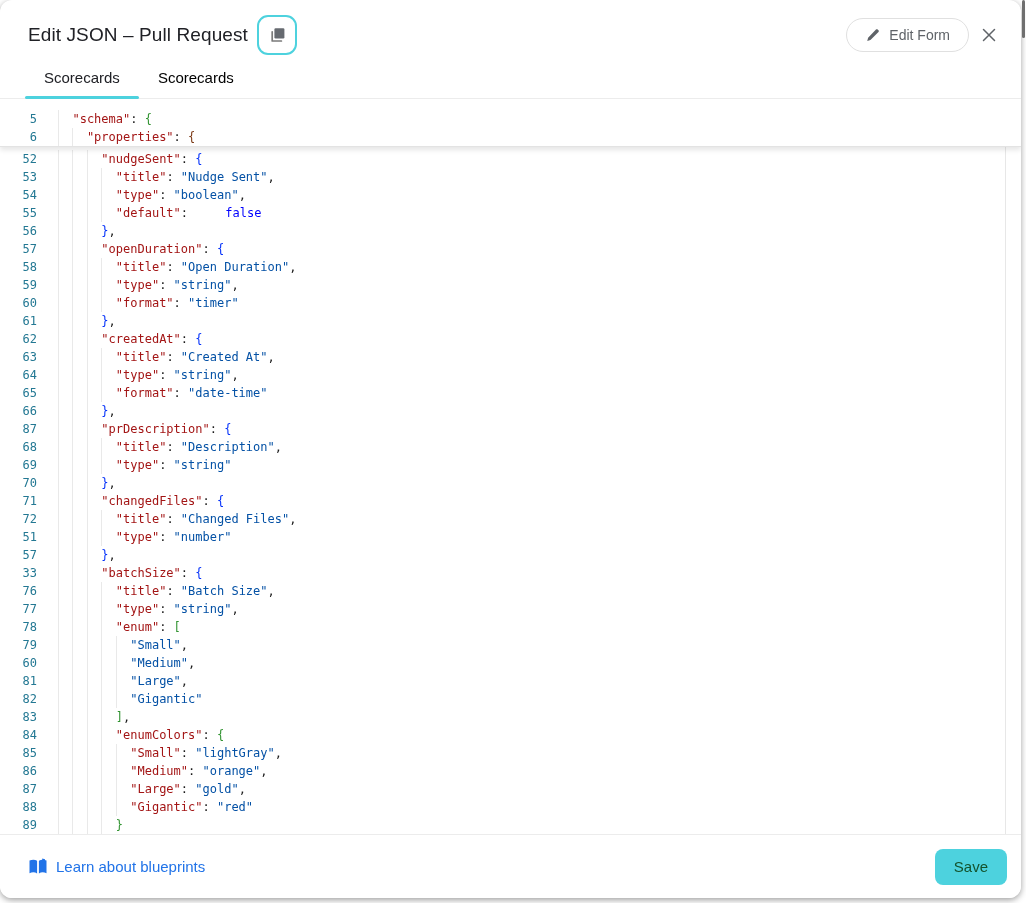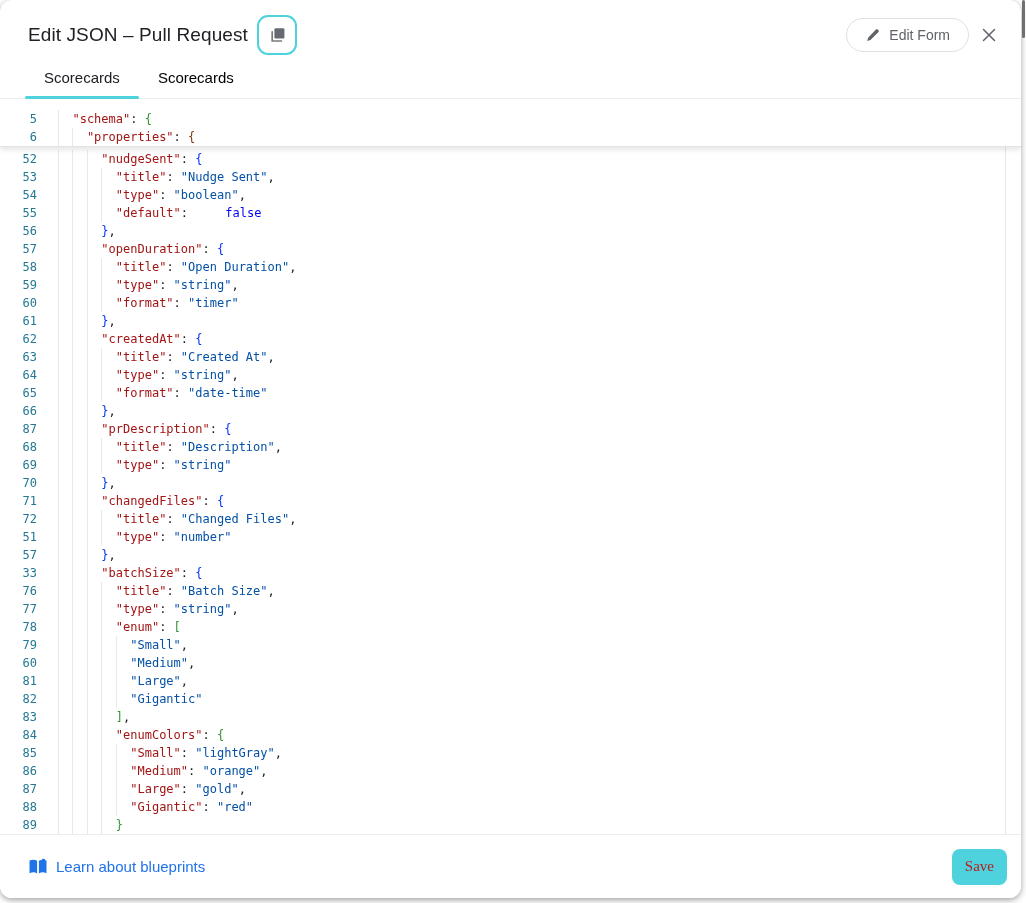--- a/index.html
+++ b/index.html
@@ -44,22 +44,22 @@
   .tk-k{color:var(--ck);} .tk-s{color:var(--cs);} .tk-w{color:var(--cw);margin-left:30px;}
   .tk-p{color:var(--cp);} .tk-g1{color:var(--cb1);} .tk-g2{color:var(--cb2);} .tk-g3{color:var(--cb3);}
   .ed-track{position:absolute;top:0;bottom:0;right:15px;width:1px;background:#e7e7e7;}
   .ed-thumb{position:absolute;top:-5px;right:12px;width:5px;height:16px;background:#8f8f8f;border-radius:3px;}
   
   .ftr{height:64px;flex:none;border-top:1px solid var(--border);display:flex;
     align-items:center;padding:0 14px 0 28px;background:#fff;}
   .learn-link{display:flex;align-items:center;gap:8px;color:var(--link);font-size:15px;
     text-decoration:none;cursor:pointer;background:none;border:none;text-align:right;}
   .ftr-spacer{flex:1;}
-  .save-btn{background:var(--accent);color:#b91c1c;border:none;border-radius:8px;
-    height:36px;padding:0 13px;font-size:15px;cursor:pointer;font-family:Liberation Serif, serif;}
+  .save-btn{background:var(--accent);color:#14532d;border:none;border-radius:8px;
+    height:36px;padding:0 19px;font-size:15px;cursor:pointer;font-family:Liberation Sans, sans-serif;}
   .page-scroll-thumb{position:absolute;right:1px;top:0;width:3px;height:38px;background:#6f6f6f;border-radius:2px;}
 </style>
 </head>
 <body>
 
 <div class="modal">
 
   <div class="hdr">
     <span class="hdr-title">Edit JSON – Pull Request</span>
     <button class="copy-btn">

